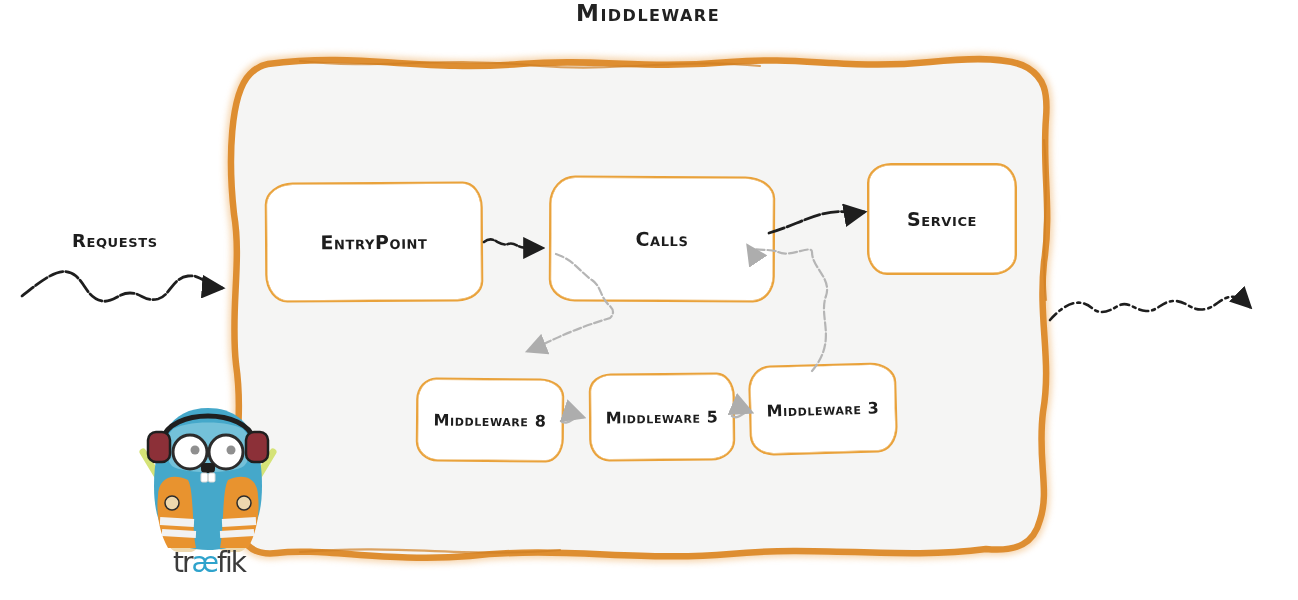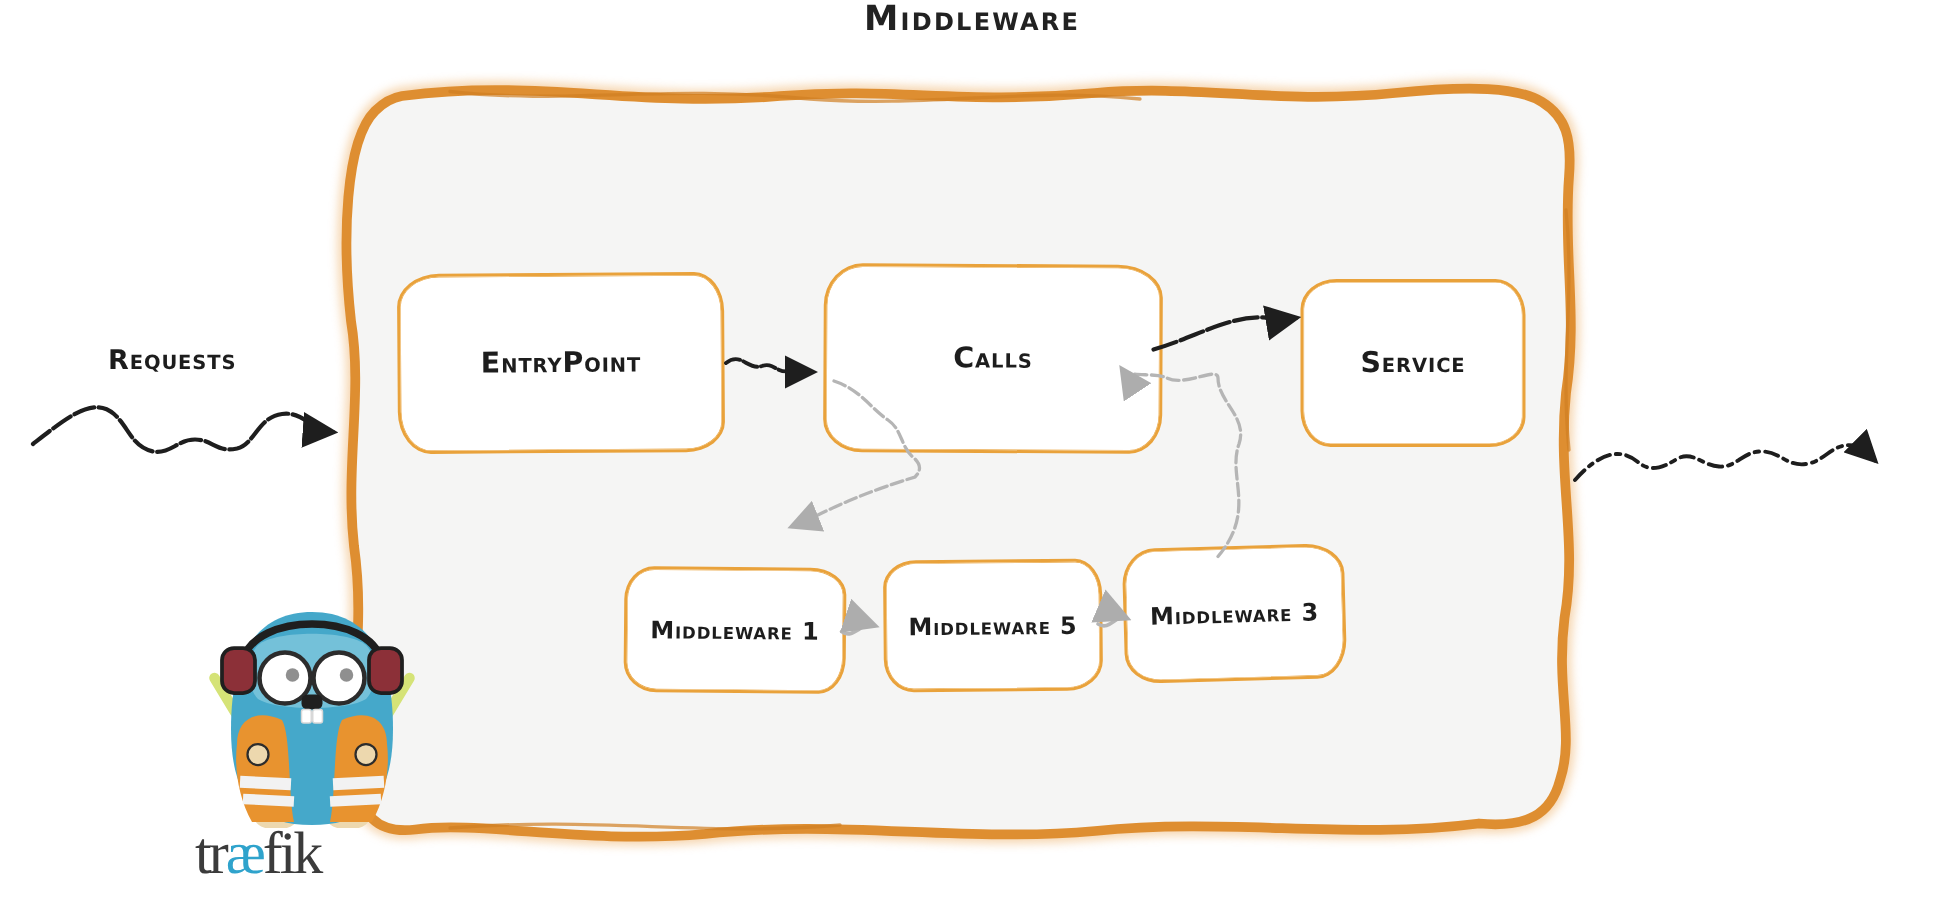--- a/index.html
+++ b/index.html
@@ -15,32 +15,32 @@
   .node{
     position:absolute;display:flex;align-items:center;justify-content:center;
     background:#ffffff;border:2px solid #E9A23B;color:#1d1d1d;
     font-variant:small-caps;font-weight:600;letter-spacing:.6px;
     box-shadow:0 0 0 .4px #E9A23B inset;z-index:2;
   }
   .node.big{font-size:19px;}
   .node.small{font-size:16px;}
   #n-entrypoint{left:265px;top:182px;width:214px;height:116px;border-radius:28px 20px 26px 22px / 22px 26px 20px 28px;transform:rotate(-.4deg);}
   #n-router{left:549px;top:176px;width:222px;height:122px;border-radius:26px 30px 22px 26px / 28px 22px 26px 22px;transform:rotate(.3deg);}
-  #n-service{left:867px;top:186px;width:146px;height:108px;border-radius:24px 20px 24px 20px / 20px 24px 20px 24px;}
+  #n-service{left:867px;top:163px;width:146px;height:108px;border-radius:24px 20px 24px 20px / 20px 24px 20px 24px;}
   #n-mw1{left:416px;top:378px;width:144px;height:80px;border-radius:20px 24px 18px 22px / 22px 18px 24px 20px;transform:rotate(.5deg);}
   #n-mw2{left:589px;top:373px;width:142px;height:84px;border-radius:22px 18px 24px 20px / 18px 24px 20px 22px;transform:rotate(-.5deg);}
   #n-mw3{left:749px;top:364px;width:144px;height:86px;border-radius:22px 26px 20px 24px / 24px 20px 26px 20px;transform:rotate(-1.6deg);}
   .flow-label{
     position:absolute;color:#1d1d1d;font-variant:small-caps;font-weight:600;z-index:2;white-space:nowrap;margin-left:47px;
   }
   #lbl-requests{left:25px;top:230px;font-size:18px;letter-spacing:.6px;}
   #lbl-calls{left:1058px;top:274px;font-size:16px;letter-spacing:.3px;}
   #wordmark{
-    position:absolute;left:130px;top:549px;width:158px;text-align:left;z-index:4;
-    font-size:40px;font-weight:400;letter-spacing:-2px;color:#3B3B3B;line-height:1;font-family:Liberation Serif, serif;
+    position:absolute;left:130px;top:549px;width:158px;text-align:center;z-index:4;
+    font-size:28px;font-weight:400;letter-spacing:-2px;color:#3B3B3B;line-height:1;
   }
   #wordmark .ae{color:#2FA3CC;}
   #gopher{position:absolute;left:132px;top:400px;z-index:4;}
   svg{display:block;}
 </style>
 </head>
 <body>
 
 <div id="stage">
 
@@ -60,21 +60,21 @@
   <div class="node big" id="n-entrypoint">
     <span>EntryPoint</span>
   </div>
   <div class="node big" id="n-router">
     <span>Calls</span>
   </div>
   <div class="node big" id="n-service">
     <span>Service</span>
   </div>
   <div class="node small" id="n-mw1">
-    <span>Middleware 1</span>
+    <span>Middleware 8</span>
   </div>
   <div class="node small" id="n-mw2">
     <span>Middleware 5</span>
   </div>
   <div class="node small" id="n-mw3">
     <span>Middleware 3</span>
   </div>
 
   <div class="flow-label" id="lbl-requests">Requests</div>
 

